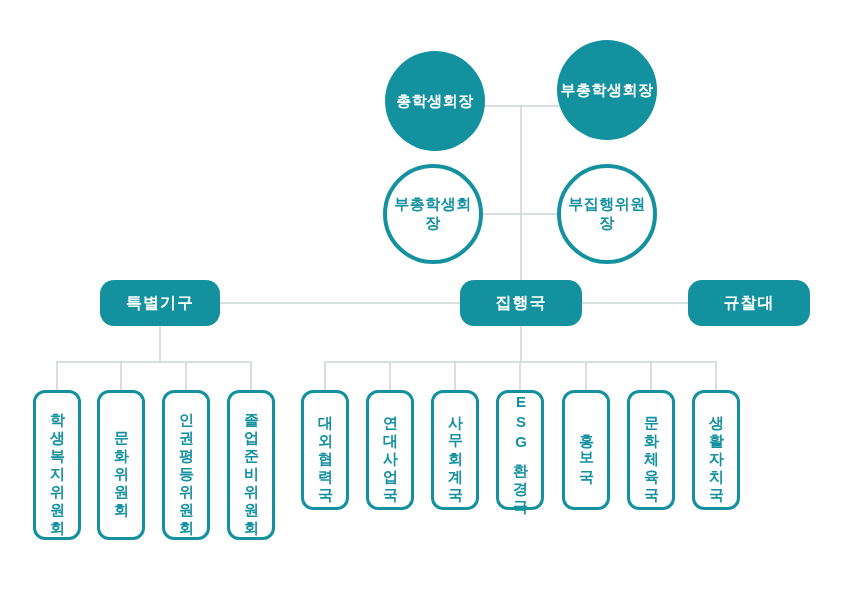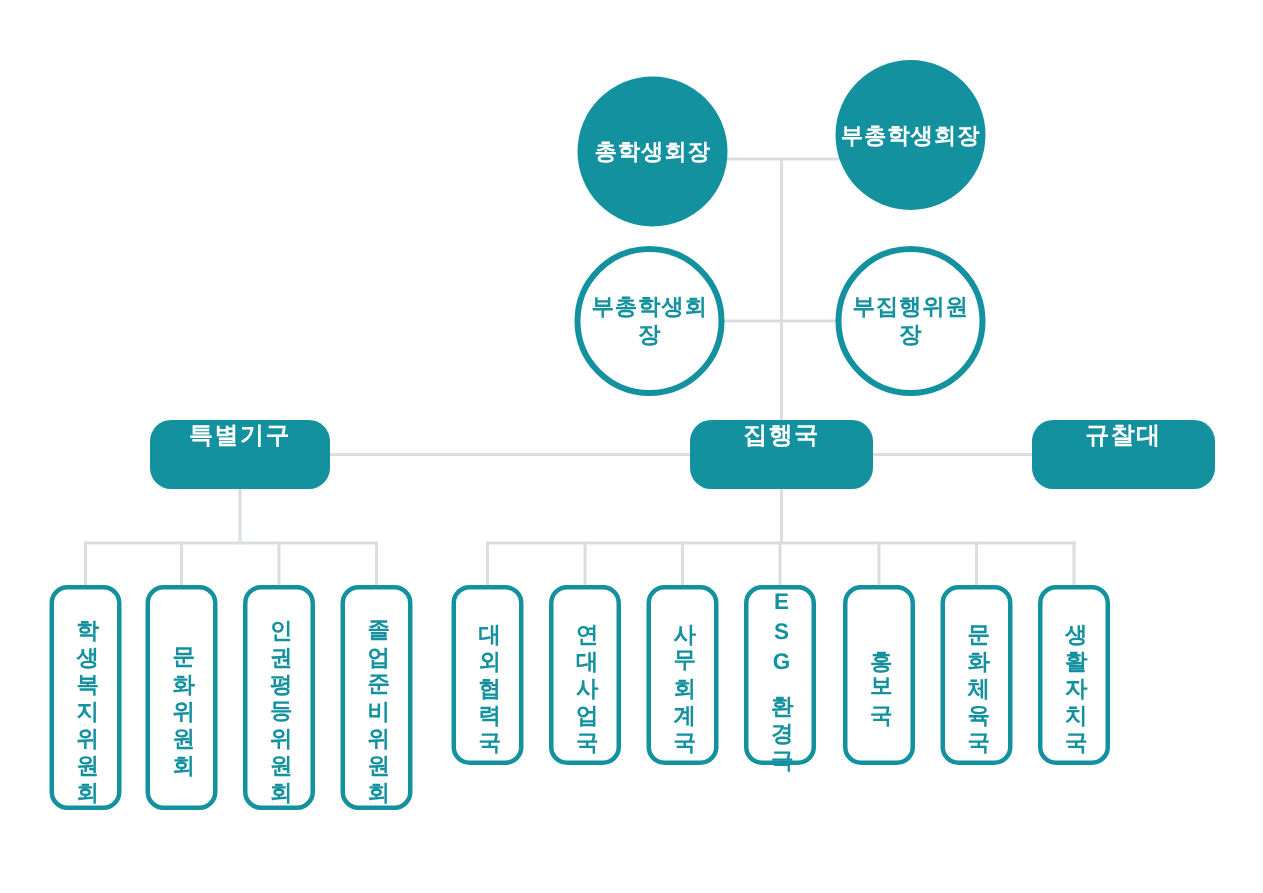--- a/index.html
+++ b/index.html
@@ -52,20 +52,21 @@
 
   
   .branch {
     position: absolute;
     top: 280px;
     height: 46px;
     background: #14919f;
     color: #ffffff;
     border-radius: 14px;
     display: flex;
+    align-items: center;
     justify-content: center;
     font-weight: bold;
     font-size: 16px;
     letter-spacing: 1px;
     z-index: 2;
     box-sizing: border-box;
   }
 
   
   .vbox {

